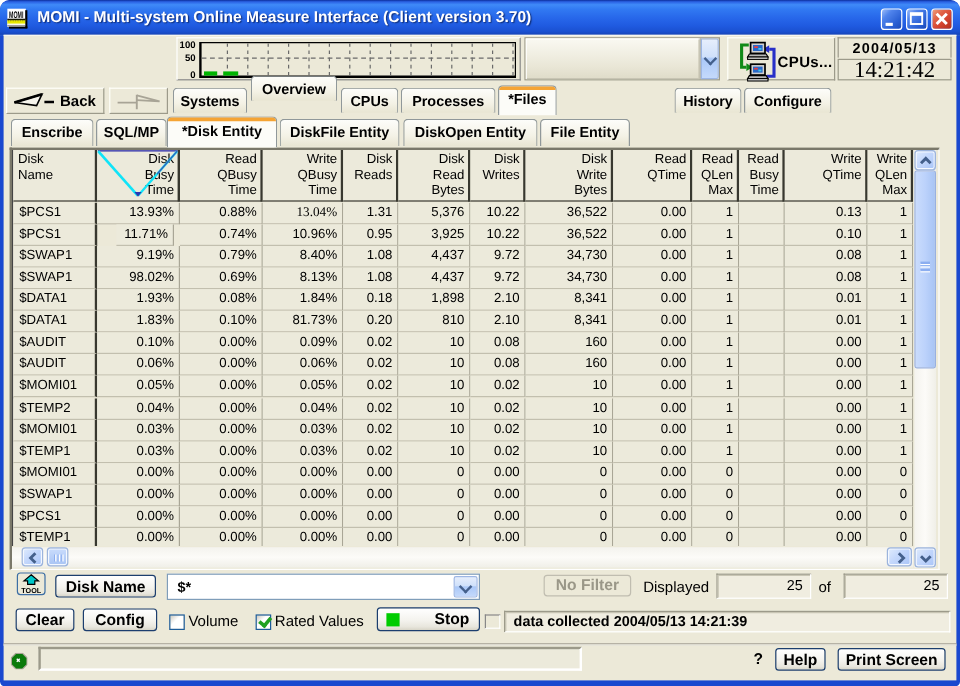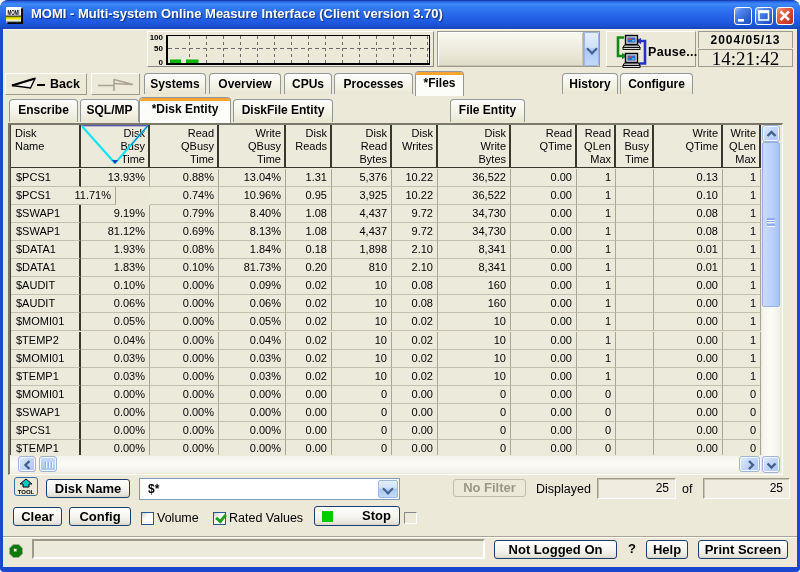--- a/index.html
+++ b/index.html
@@ -195,85 +195,86 @@
         <path d="M11.5 12 h14 l1.5 2.5 h-17 z" fill="#b8b8b8" stroke="#000" stroke-width="1"></path>
         <rect x="10" y="14.5" width="17" height="2" fill="#d8d8d8" stroke="#000" stroke-width="0.9"></rect>
         <rect x="12.5" y="20.5" width="12" height="9" fill="#d0d0d0" stroke="#000" stroke-width="1.4"></rect>
         <rect x="14.5" y="22.5" width="8" height="5" fill="#2868c8"></rect>
         <rect x="15.5" y="23.5" width="3" height="1.5" fill="#e84040"></rect>
         <rect x="19" y="25" width="2.5" height="1.5" fill="#40c8e8"></rect>
         <path d="M11.5 30 h14 l1.5 2.5 h-17 z" fill="#b8b8b8" stroke="#000" stroke-width="1"></path>
         <rect x="10" y="32.5" width="17" height="2" fill="#d8d8d8" stroke="#000" stroke-width="0.9"></rect>
       </g>
         </svg>
-      <div class="txt">Pause...</div>
+      <div class="txt">CPUs...</div>
     </div>
     <div id="datebox" class="abs">2004/05/13</div>
     <div id="timebox" class="abs">14:21:42</div>
 
     <div id="back" class="abs raised">
         <svg width="42" height="18" style="position:absolute;left:3px;top:2px;">
       <path d="M3 9.5 L26 2.5 L21.5 12 Z" fill="#f6f4ec" stroke="#000" stroke-width="1.3" stroke-linejoin="miter"></path>
       <path d="M3 9.5 L26 2.5" stroke="#000" stroke-width="2.2"></path>
       <line x1="28" y1="9" x2="36" y2="9" stroke="#000" stroke-width="2"></line>
       </svg>
         <div class="txt">Back</div>
       </div>
     <div id="fwd" class="abs raised">
         <svg width="44" height="18" style="position:absolute;left:3px;top:2px;">
       <line x1="3" y1="9.5" x2="19" y2="9.5" stroke="#a8a496" stroke-width="1.6"></line>
       <line x1="19" y1="3" x2="19" y2="15" stroke="#a8a496" stroke-width="1.6"></line>
       <path d="M19 3.5 L38 8.5 L19 7.5" fill="none" stroke="#a8a496" stroke-width="1.4"></path>
       </svg>
       </div>
     <div class="tab" style="left:141px;top:43px;width:62px;height:21px;">Systems</div>
-<div class="tab" style="left:206px;top:43px;width:72px;height:21px;">Overview</div>
+<div class="tab" style="left:206px;top:33px;width:72px;height:21px;">Overview</div>
 <div class="tab" style="left:281px;top:43px;width:48px;height:21px;">CPUs</div>
 <div class="tab" style="left:331px;top:43px;width:79px;height:21px;">Processes</div>
 <div class="tab sel" style="left:412px;top:41px;width:49px;height:25px;">*Files</div>
 <div class="tab" style="left:559px;top:43px;width:56px;height:21px;">History</div>
 <div class="tab" style="left:617px;top:43px;width:73px;height:21px;">Configure</div>
 <div class="tab" style="left:6px;top:69px;width:69px;height:23px;">Enscribe</div>
 <div class="tab" style="left:77px;top:69px;width:59px;height:23px;">SQL/MP</div>
 <div class="tab sel" style="left:136px;top:67px;width:92px;height:26px;">*Disk Entity</div>
 <div class="tab" style="left:230px;top:69px;width:100px;height:23px;">DiskFile Entity</div>
+<div class="tab" style="left:333px;top:69px;width:112px;height:23px;">DiskOpen Entity</div>
 <div class="tab" style="left:447px;top:69px;width:75px;height:23px;">File Entity</div>
     <div id="frame" class="abs"></div>
     <div id="grid" class="abs">
       <div class="hc" style="left:0px;width:70px;text-align:left;padding-left:4px;">Disk<br>Name</div>
 <div class="hc" style="left:70px;width:69px;text-align:right;padding-right:3px;">Disk<br>Busy<br>Time</div>
 <div class="hc" style="left:139px;width:69px;text-align:right;padding-right:3px;">Read<br>QBusy<br>Time</div>
 <div class="hc" style="left:208px;width:67px;text-align:right;padding-right:3px;">Write<br>QBusy<br>Time</div>
 <div class="hc" style="left:275px;width:46px;text-align:right;padding-right:3px;">Disk<br>Reads</div>
 <div class="hc" style="left:321px;width:60px;text-align:right;padding-right:3px;">Disk<br>Read<br>Bytes</div>
 <div class="hc" style="left:381px;width:46px;text-align:right;padding-right:3px;">Disk<br>Writes</div>
 <div class="hc" style="left:427px;width:73px;text-align:right;padding-right:3px;">Disk<br>Write<br>Bytes</div>
 <div class="hc" style="left:500px;width:66px;text-align:right;padding-right:3px;">Read<br>QTime</div>
 <div class="hc" style="left:566px;width:39px;text-align:right;padding-right:3px;">Read<br>QLen<br>Max</div>
 <div class="hc" style="left:605px;width:38px;text-align:right;padding-right:3px;">Read<br>Busy<br>Time</div>
 <div class="hc" style="left:643px;width:69px;text-align:right;padding-right:3px;">Write<br>QTime</div>
 <div class="hc" style="left:712px;width:38px;text-align:right;padding-right:3px;">Write<br>QLen<br>Max</div>
       <div class="tr" style="top:44.0px;">
 <div class="td l" style="left:0px;width:70px;">$PCS1</div>
 <div class="td" style="left:70px;width:69px;">13.93%</div>
 <div class="td" style="left:139px;width:69px;">0.88%</div>
-<div class="td" style="left:208px;width:67px;">13.04%</div>
+<div class="td" style="left:208px;width:67px;font-family:Liberation Serif, serif;">13.04%</div>
 <div class="td" style="left:275px;width:46px;">1.31</div>
 <div class="td" style="left:321px;width:60px;">5,376</div>
 <div class="td" style="left:381px;width:46px;">10.22</div>
 <div class="td" style="left:427px;width:73px;">36,522</div>
 <div class="td" style="left:500px;width:66px;">0.00</div>
 <div class="td" style="left:566px;width:39px;">1</div>
 <div class="td" style="left:605px;width:38px;"></div>
 <div class="td" style="left:643px;width:69px;">0.13</div>
 <div class="td" style="left:712px;width:38px;">1</div>
 </div>
 <div class="tr" style="top:62.0px;">
 <div class="td l" style="left:0px;width:70px;">$PCS1</div>
-<div class="td" style="left:57px;width:48px;">11.71%</div>
+<div class="td" style="left:86px;width:48px;">11.71%</div>
 <div class="td" style="left:139px;width:69px;">0.74%</div>
 <div class="td" style="left:208px;width:67px;">10.96%</div>
 <div class="td" style="left:275px;width:46px;">0.95</div>
 <div class="td" style="left:321px;width:60px;">3,925</div>
 <div class="td" style="left:381px;width:46px;">10.22</div>
 <div class="td" style="left:427px;width:73px;">36,522</div>
 <div class="td" style="left:500px;width:66px;">0.00</div>
 <div class="td" style="left:566px;width:39px;">1</div>
 <div class="td" style="left:605px;width:38px;"></div>
 <div class="td" style="left:643px;width:69px;">0.10</div>
@@ -289,21 +290,21 @@
 <div class="td" style="left:381px;width:46px;">9.72</div>
 <div class="td" style="left:427px;width:73px;">34,730</div>
 <div class="td" style="left:500px;width:66px;">0.00</div>
 <div class="td" style="left:566px;width:39px;">1</div>
 <div class="td" style="left:605px;width:38px;"></div>
 <div class="td" style="left:643px;width:69px;">0.08</div>
 <div class="td" style="left:712px;width:38px;">1</div>
 </div>
 <div class="tr" style="top:98.2px;">
 <div class="td l" style="left:0px;width:70px;">$SWAP1</div>
-<div class="td" style="left:70px;width:69px;">81.12%</div>
+<div class="td" style="left:70px;width:69px;">98.02%</div>
 <div class="td" style="left:139px;width:69px;">0.69%</div>
 <div class="td" style="left:208px;width:67px;">8.13%</div>
 <div class="td" style="left:275px;width:46px;">1.08</div>
 <div class="td" style="left:321px;width:60px;">4,437</div>
 <div class="td" style="left:381px;width:46px;">9.72</div>
 <div class="td" style="left:427px;width:73px;">34,730</div>
 <div class="td" style="left:500px;width:66px;">0.00</div>
 <div class="td" style="left:566px;width:39px;">1</div>
 <div class="td" style="left:605px;width:38px;"></div>
 <div class="td" style="left:643px;width:69px;">0.08</div>
@@ -558,25 +559,27 @@
     <div id="config" class="abs xpbtn">Config</div>
     <div class="cb" style="left:138px;top:482px;"></div>
     <div class="lbl" style="left:154px;top:481px;">Volume</div>
     <div class="cb ck" style="left:210px;top:482px;"></div>
     <div class="lbl" style="left:226px;top:481px;">Rated Values</div>
     <div id="stopbtn" class="abs xpbtn">
         <div class="sq"></div>
         <div class="txt">Stop</div>
       </div>
     <div id="minicb" class="abs"></div>
+    <div id="datapanel" class="abs sunk">
+        <div class="txt">data collected 2004/05/13 14:21:39</div>
+      </div>
     <div id="divider" class="abs"></div>
 
     <div id="led" class="abs"><svg width="14" height="14">
           <polygon points="4.2,0.5 9.8,0.5 13.5,4.2 13.5,9.8 9.8,13.5 4.2,13.5 0.5,9.8 0.5,4.2" fill="#0a7a0a" stroke="#a8a596" stroke-width="1"></polygon>
           <path d="M5.2 4.6 l0.9 0.9 l0.9 -0.9 l0.9 0.9 l-0.9 0.9 l0.9 0.9 l-0.9 0.9 l-0.9 -0.9 l-0.9 0.9 l-0.9 -0.9 l0.9 -0.9 l-0.9 -0.9 z" fill="#fff" transform="translate(0.6,0.3) scale(0.92)"></path>
         </svg></div>
     <div id="statusfield" class="abs sunk"></div>
-    <div id="nlo" class="abs xpbtn">Not Logged On</div>
     <div id="qm" class="abs">?</div>
     <div id="help" class="abs xpbtn">Help</div>
     <div id="prtscr" class="abs xpbtn">Print Screen</div>
   </div>
 </div>
 
 </body></html>

